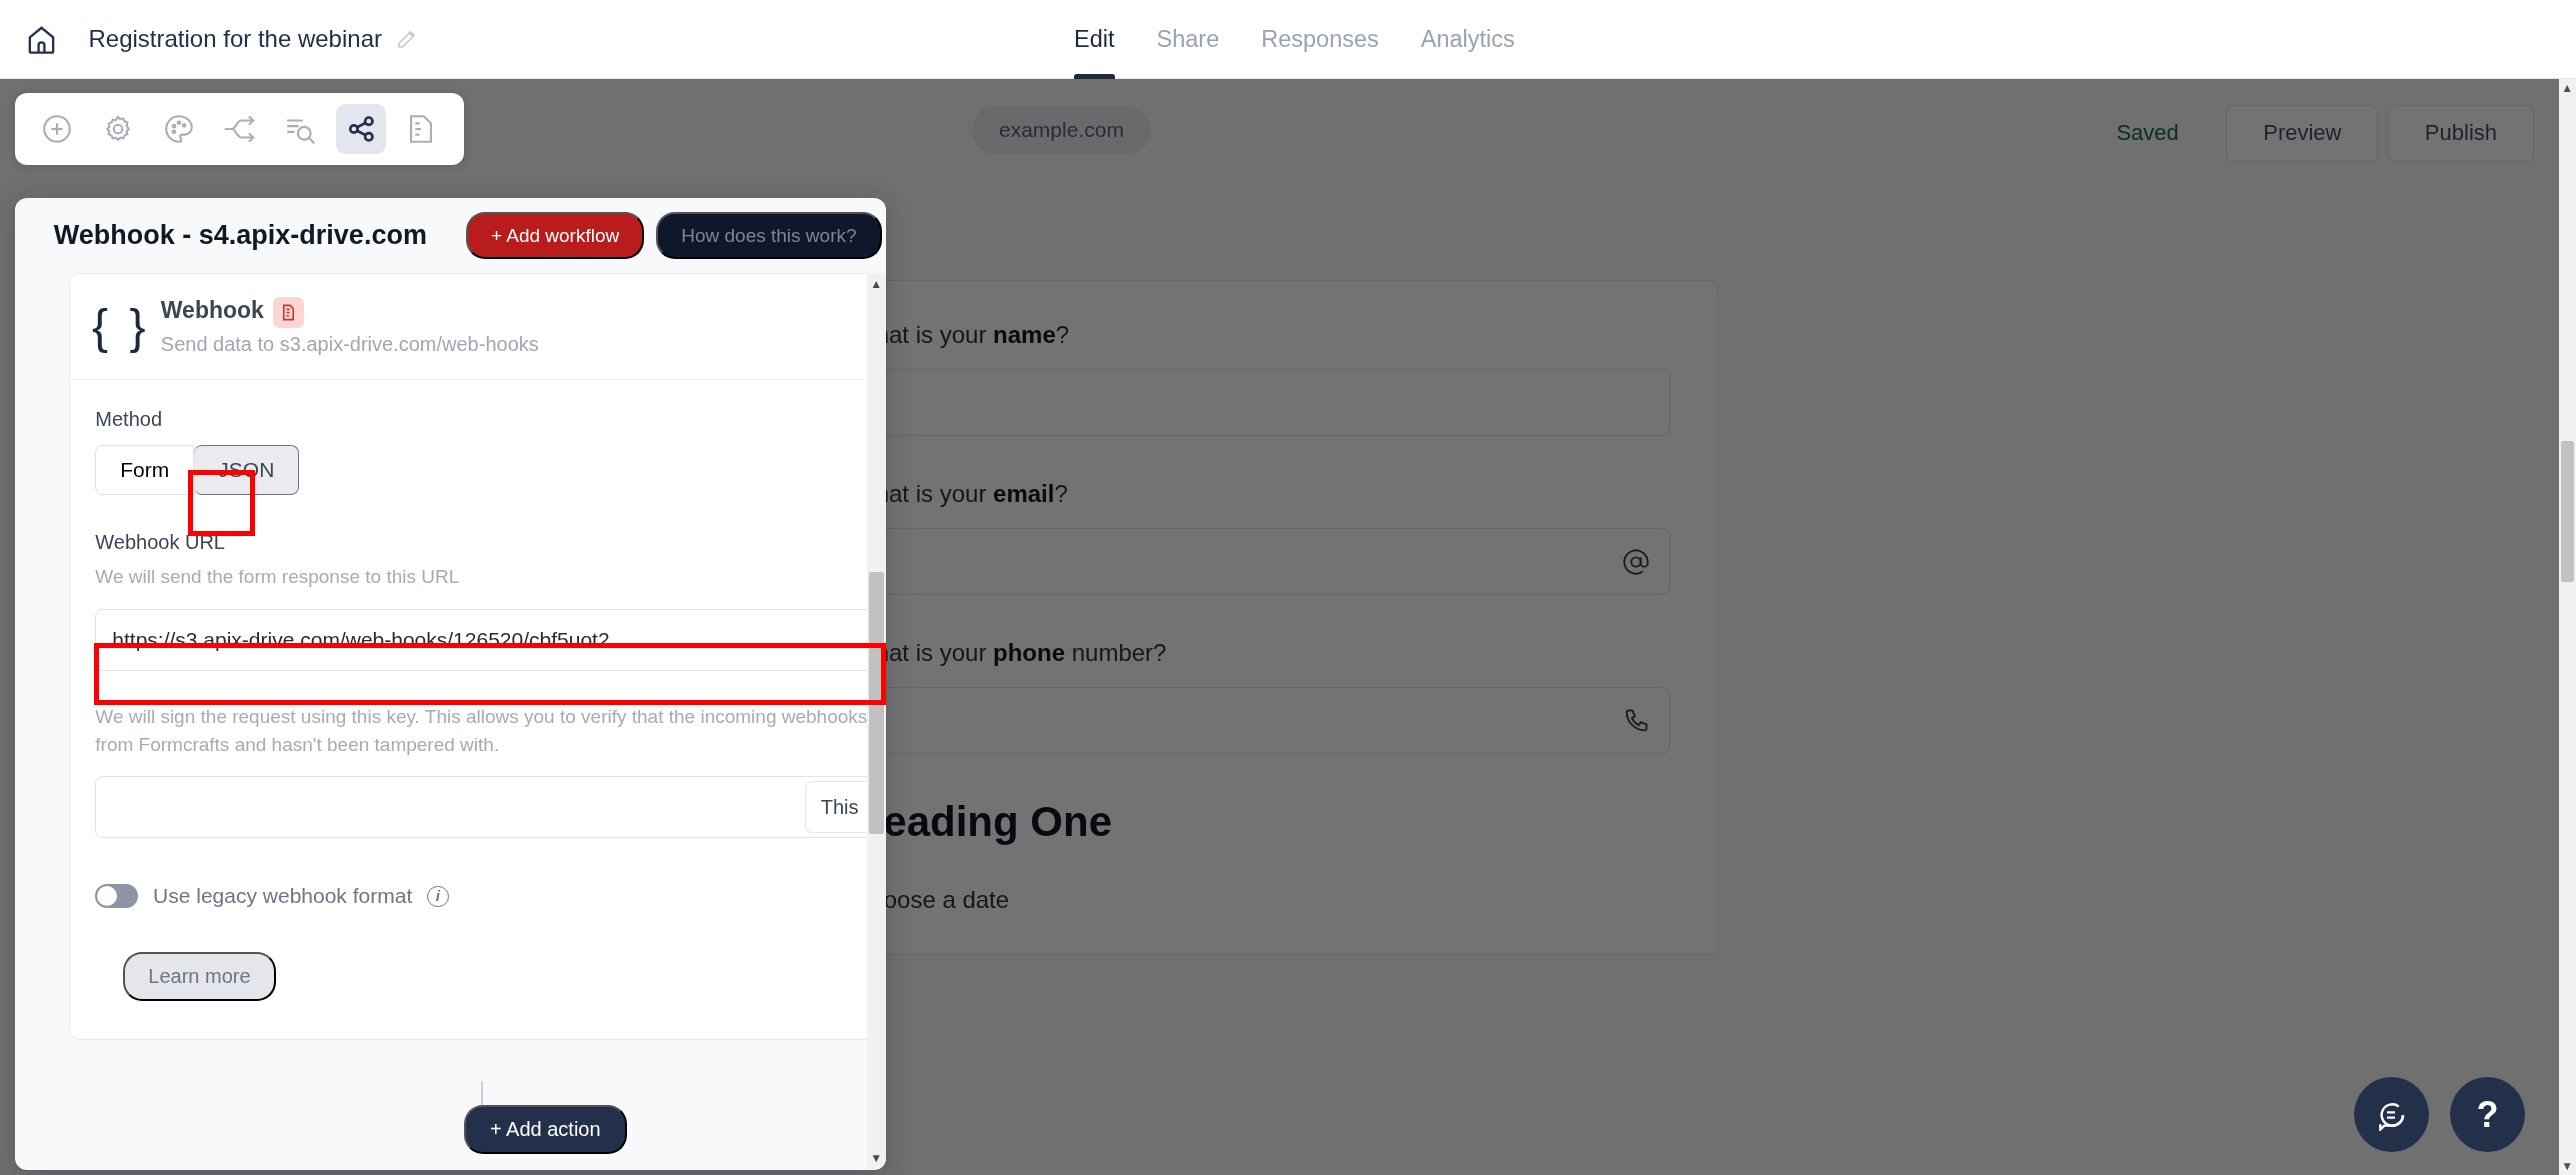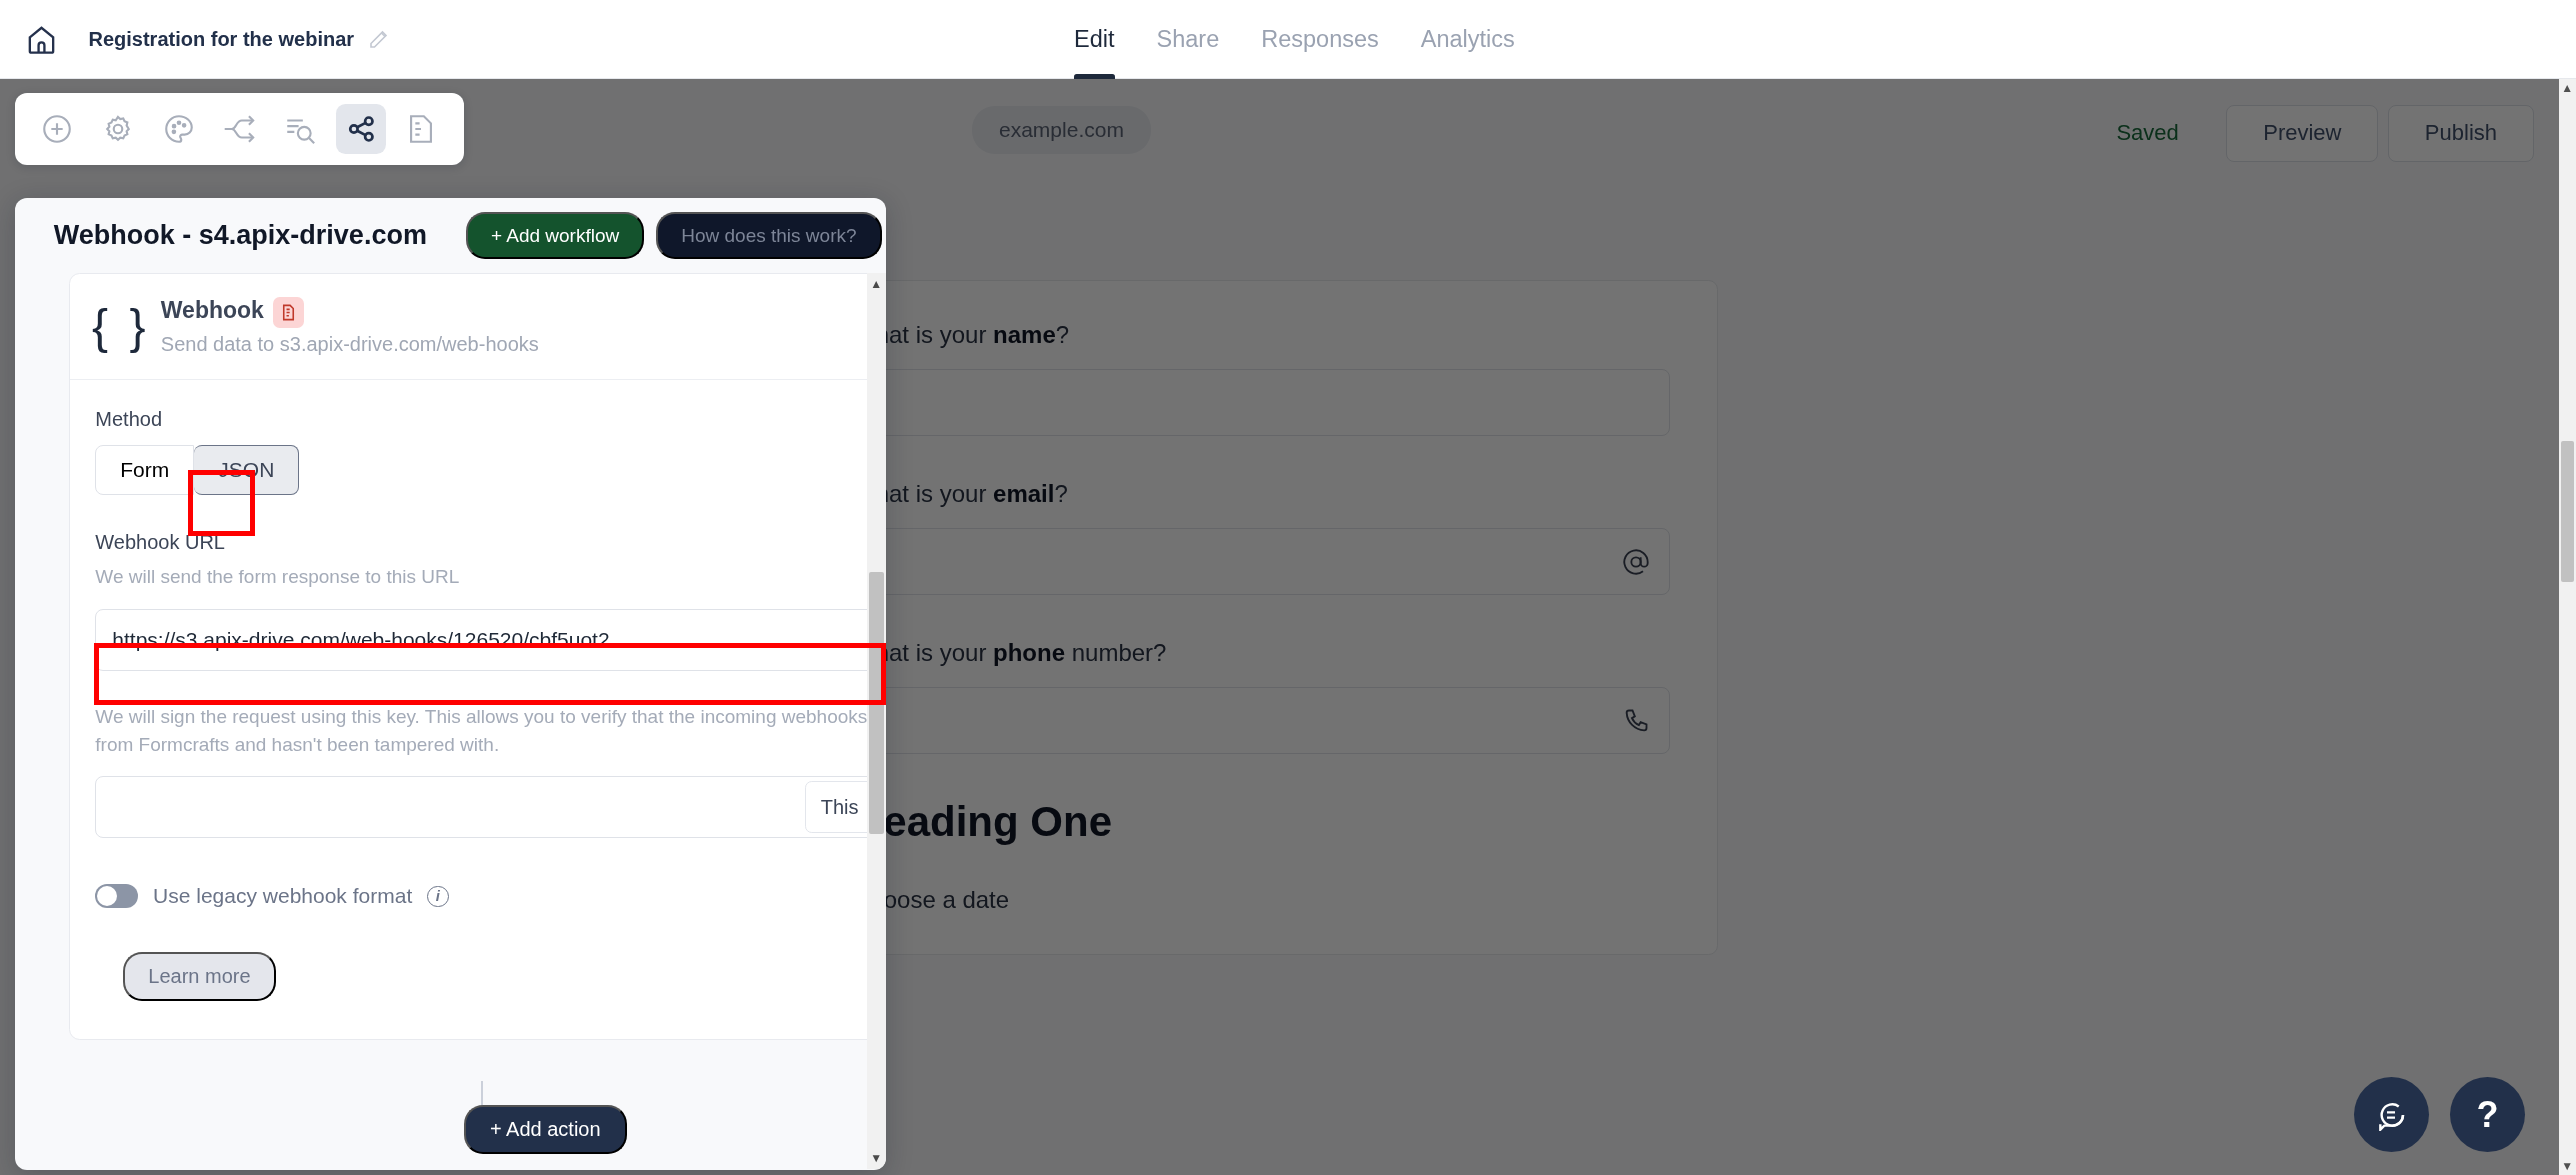--- a/index.html
+++ b/index.html
@@ -13,21 +13,21 @@
 
   
   .topbar {
     position: absolute; top: 0; left: 0; width: 2576px; height: 79px;
     background: #ffffff;
     border-bottom: 1.3px solid #e6e8ec;
     display: flex; align-items: center;
   }
   .home-icon { margin-left: 24px; width: 35px; height: 35px; color: #25314c; }
   .form-title {
-    margin-left: 29.5px; font-size: 20px; color: #22304a; font-weight: 700;
+    margin-left: 29.5px; font-size: 24px; color: #22304a; font-weight: 400;
     white-space: nowrap;
   }
   .edit-pencil { margin-left: 13.4px; width: 24px; height: 24px; color: #c3c8d2; }
   .nav-tabs {
     position: absolute; left: 1074px; top: 0; height: 79px;
     display: flex; align-items: center; gap: 42px;
   }
   .nav-tab {
     font-size: 23.5px; color: #9aa2b1; height: 79px; display: flex;
     align-items: center; position: relative; cursor: pointer;
@@ -136,21 +136,21 @@
     box-shadow: 0 5.4px 27px rgba(15,23,42,0.24);
     overflow: hidden;
   }
   .modal-head {
     height: 75px; display: flex; align-items: center;
     padding: 0 0 0 39px;
   }
   .modal-title { font-size: 27px; font-weight: 700; color: #111827; white-space: nowrap; }
   .head-btns { display: flex; align-items: center; gap: 12px; margin-left: 39px; }
   .btn-dark {
-    background: #14532d; color: #ffffff; font-size: 19px;
+    background: #b91c1c; color: #ffffff; font-size: 19px;
     border-radius: 19px; padding: 10.7px 23px; white-space: nowrap;
   }
   .btn-grey {
     background: #0f172a; color: #7d8597; font-size: 19px;
     border-radius: 19px; padding: 10.7px 23px; white-space: nowrap;
   }
 
   .modal-body {
     position: relative;
     margin: 0 0 0 54px;

